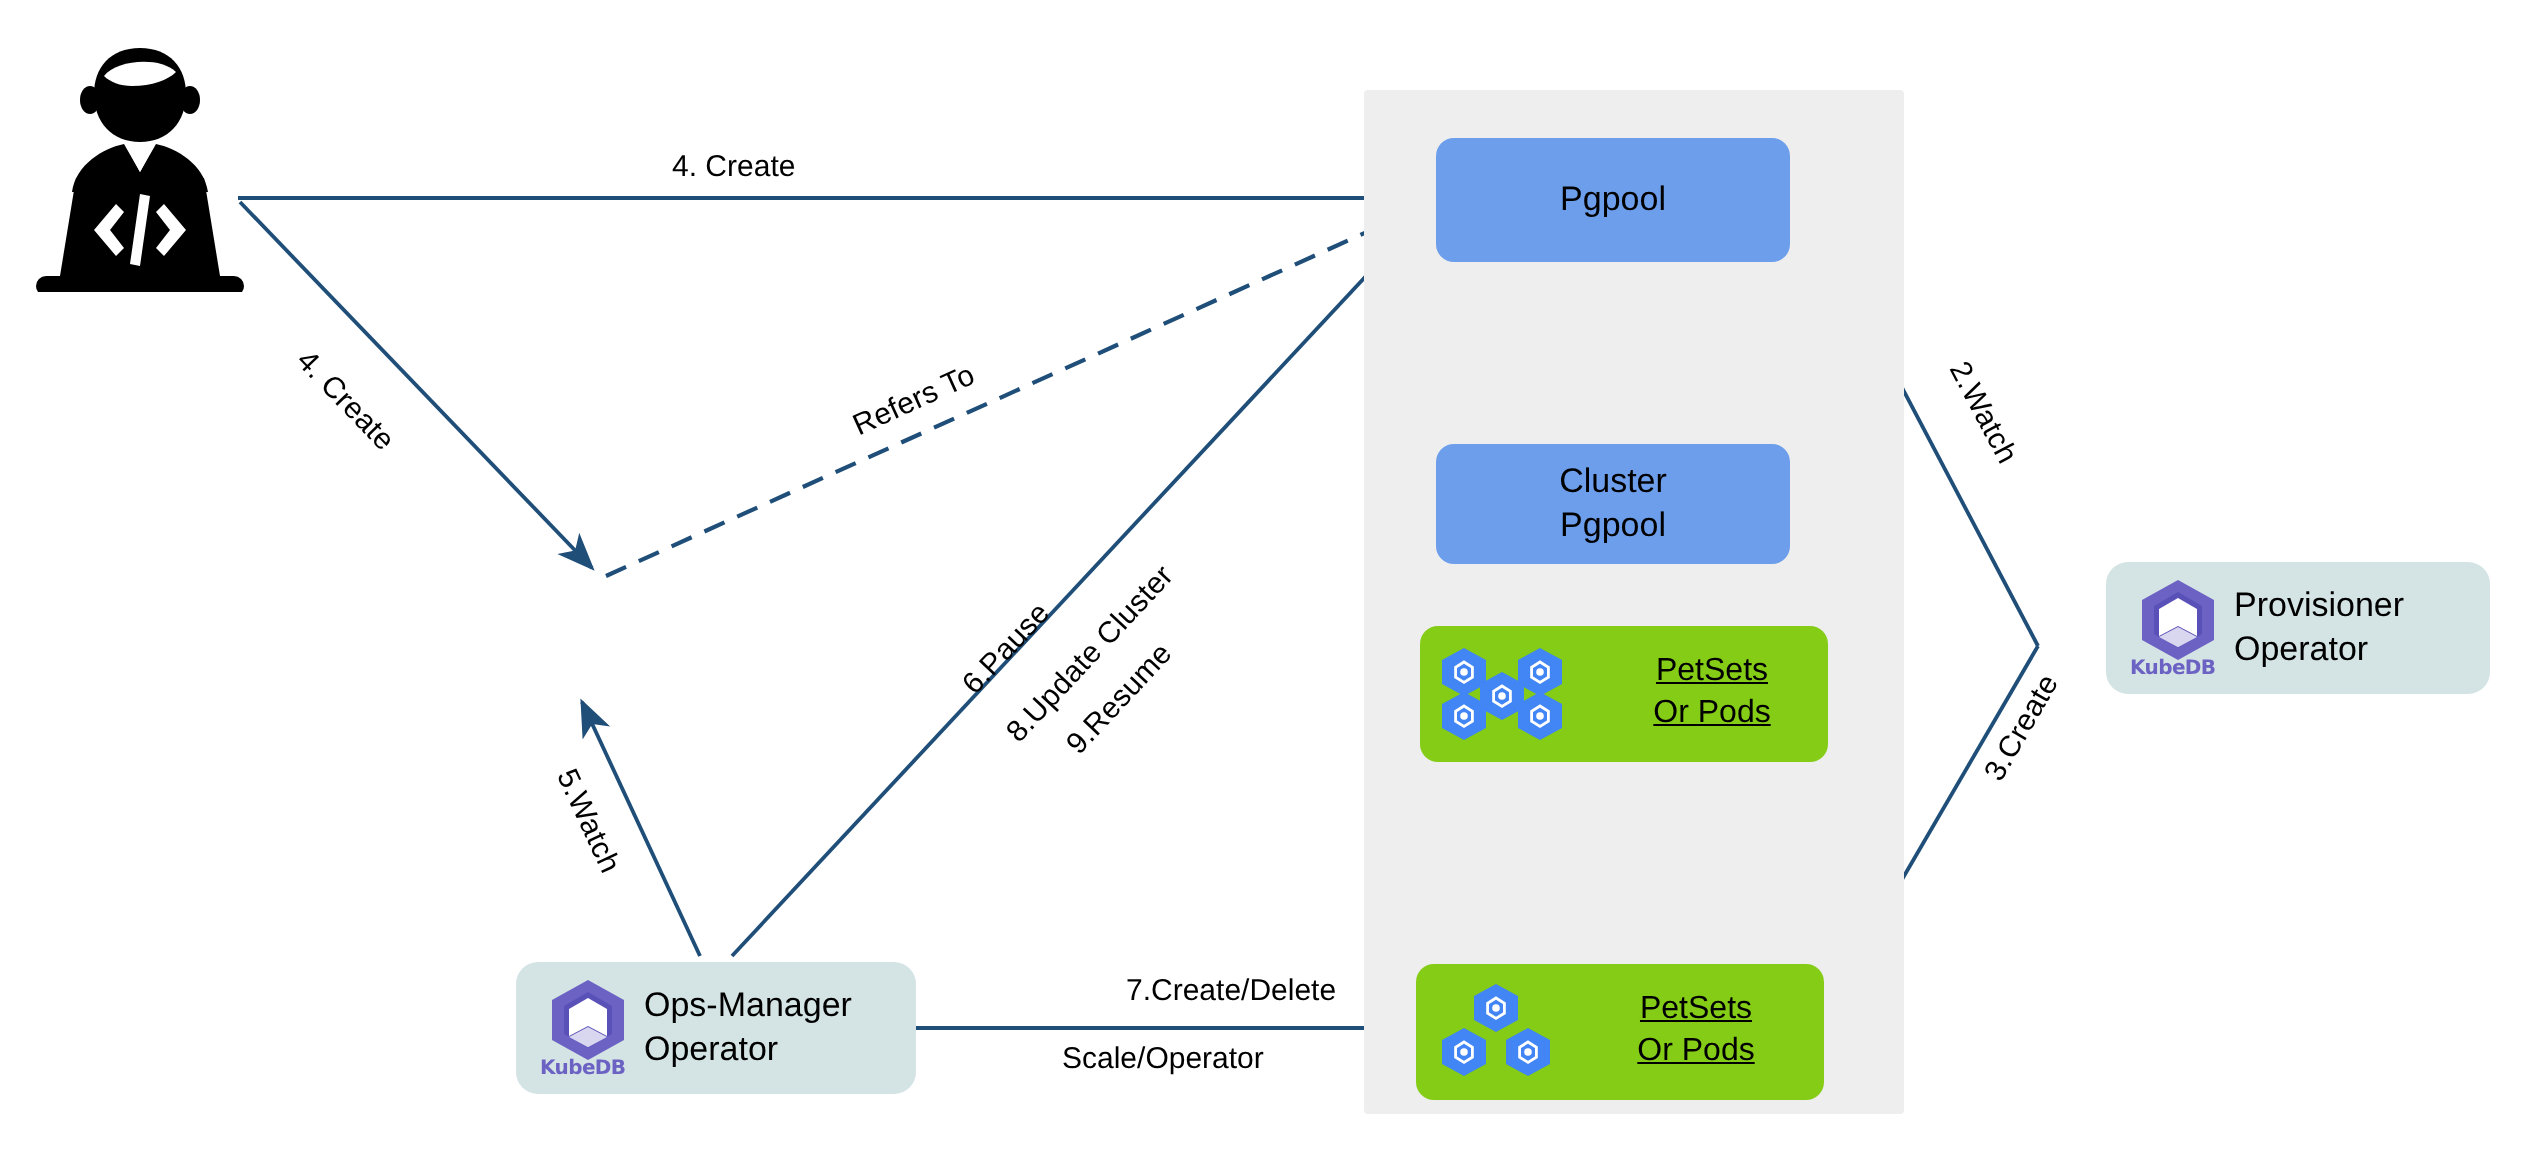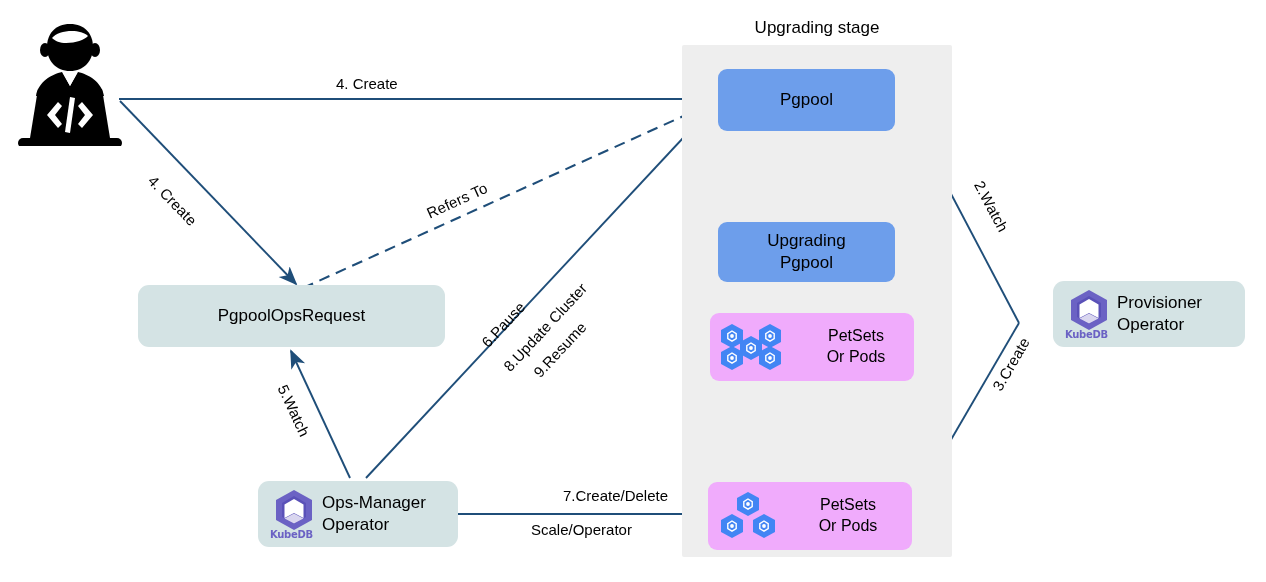--- a/index.html
+++ b/index.html
@@ -62,26 +62,27 @@
   .teal-box {
     background: #d4e3e4;
     border-radius: 11px;
     color: #000000;
     font-size: 17px;
     line-height: 1.30;
   }
 
   
   .pods-box {
-    background: #f0abfc;
+    background: #84cc16;
     border-radius: 9px;
     color: #000000;
     font-size: 16px;
     line-height: 1.30;
     justify-content: flex-start;
+    text-decoration: underline;
   }
   .pods-icons {
     position: relative;
     flex: 0 0 auto;
   }
   .pods-label {
     flex: 1 1 auto;
     text-align: center;
     padding-right: 6px;
   }
@@ -161,21 +162,20 @@
 
     <path d="M1019,323 L913,505" stroke="#1f4e79" stroke-width="1.9" fill="none" marker-end="url(#arrowBlue)"></path>
 
     <path d="M807,132 L807,213" stroke="#666666" stroke-width="7" fill="none" marker-end="url(#arrowGrey)"></path>
 
     <path d="M812,483 L812,387" stroke="#666666" stroke-width="7" fill="none" marker-end="url(#arrowGrey)"></path>
   </svg>
 
   <div class="node stage-box" style="left:682px; top:45px; width:270px; height:512px;"></div>
 
-  <div class="stage-title" style="left:682px; top:18px; width:270px; text-align:center;">Upgrading stage</div>
 
   <div class="dev-icon" style="left:14px; top:16px; width:112px; height:130px;">
     <svg width="112" height="130" viewBox="0 0 112 130">
 
       <path d="M56 8 C41 8 33 18 33 31 C33 45 42 55 56 55 C70 55 79 45 79 31 C79 18 71 8 56 8 Z" fill="#000000"></path>
 
       <path d="M38 22 C44 14 66 12 74 20 C70 24 62 27 52 27 C46 27 41 25 38 22 Z" fill="#ffffff"></path>
 
       <ellipse cx="31" cy="34" rx="5" ry="7" fill="#000000"></ellipse>
       <ellipse cx="81" cy="34" rx="5" ry="7" fill="#000000"></ellipse>
@@ -192,27 +192,24 @@
 
       <rect x="4" y="122" width="104" height="10" rx="5" fill="#000000"></rect>
     </svg>
   </div>
 
   <div class="node blue-box" style="left:718px; top:69px; width:177px; height:62px;">
     <span>Pgpool</span>
   </div>
 
   <div class="node blue-box" style="left:718px; top:222px; width:177px; height:60px; flex-direction:column;">
-    <span>Upgrading</span>
+    <span>Cluster</span>
     <span>Pgpool</span>
   </div>
 
-  <div class="node teal-box" style="left:138px; top:285px; width:307px; height:62px;">
-    <span>PgpoolOpsRequest</span>
-  </div>
 
   <div class="node teal-box op-box" style="left:1053px; top:281px; width:192px; height:66px;">
     <div class="op-logo">
       <svg width="46" height="44" viewBox="0 0 46 44">
         <path d="M23 2 L41 12 L41 32 L23 42 L5 32 L5 12 Z" fill="#6b62c4"></path>
         <path d="M23 8 L35 15 L35 29 L23 36 L11 29 L11 15 Z" fill="#5a51b8"></path>
         <path d="M23 11 L23 25 L13.5 30 L13.5 16.5 Z" fill="#ffffff"></path>
         <path d="M23 11 L23 25 L32.5 30 L32.5 16.5 Z" fill="#ffffff"></path>
         <path d="M13.5 30.5 L23 25.5 L32.5 30.5 L23 35.6 Z" fill="#d9d6ef"></path>
       </svg>

